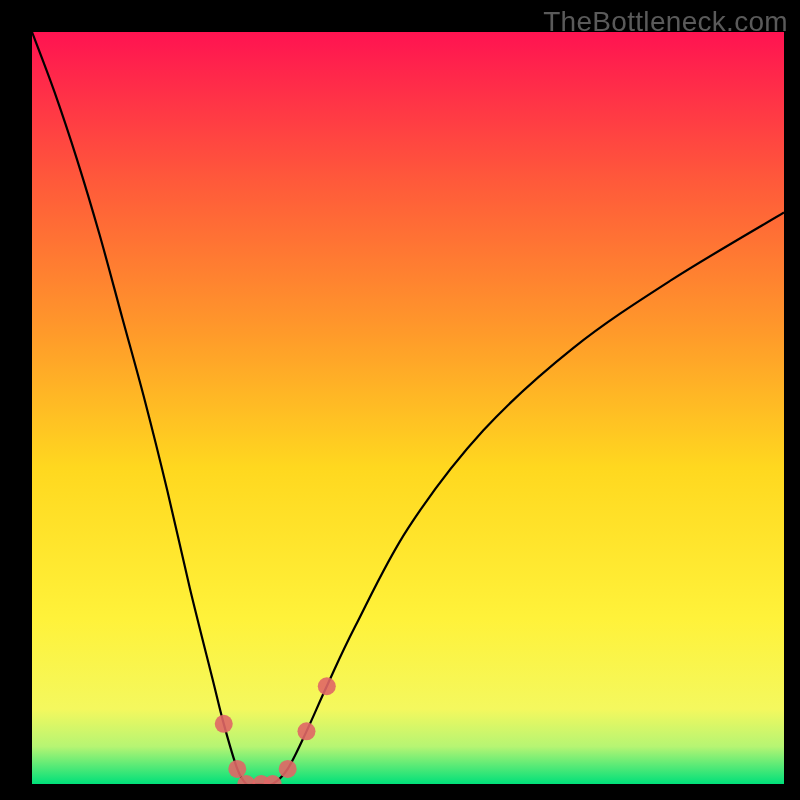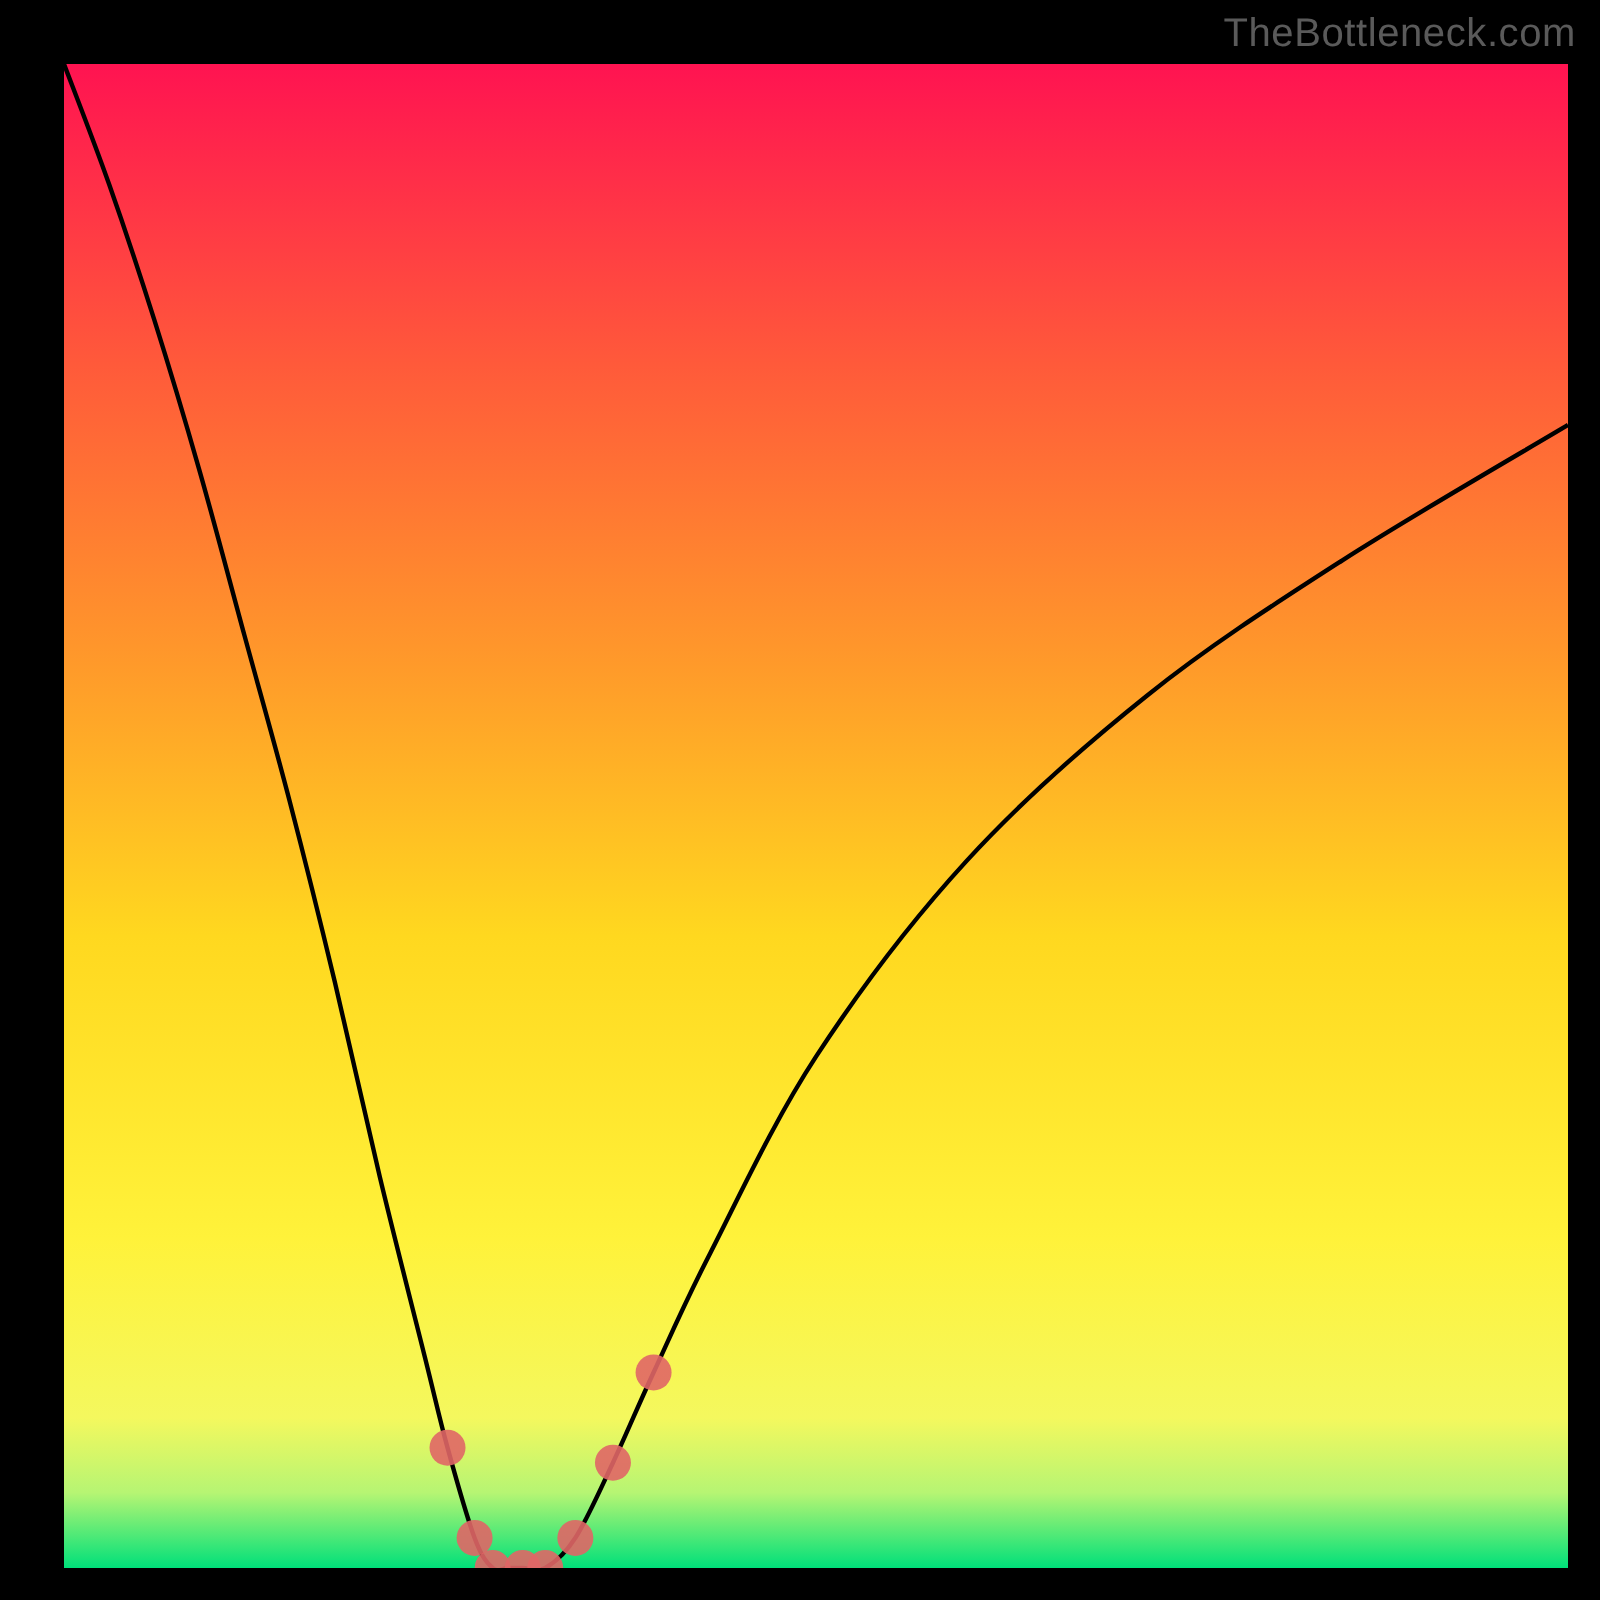--- a/index.html
+++ b/index.html
@@ -16,21 +16,21 @@
     top: 32px;
     width: 752px;
     height: 752px;
     overflow: hidden;
   }
   .watermark {
     position: absolute;
     top: 6px;
     right: 12px;
     font-family: Arial, Helvetica, sans-serif;
-    font-size: 20px;
+    font-size: 28px;
     color: #5a5a5a;
     font-weight: 500;
     letter-spacing: 0.3px;
   }
   svg {
     display: block;
   }
 </style>
 </head>
 <body>

